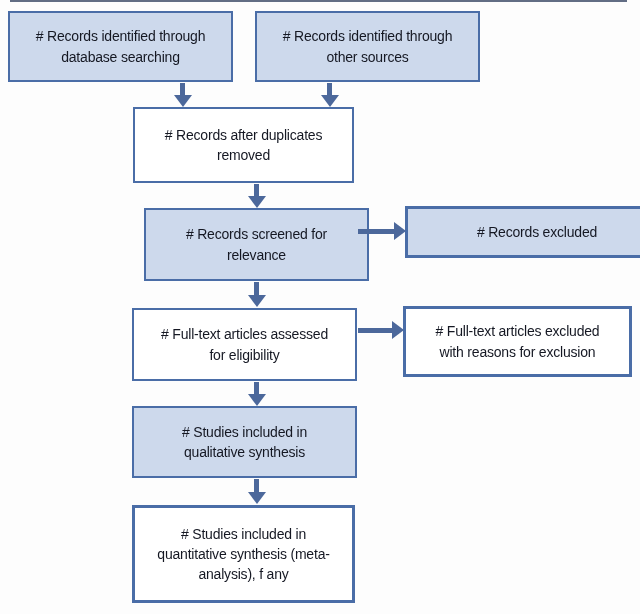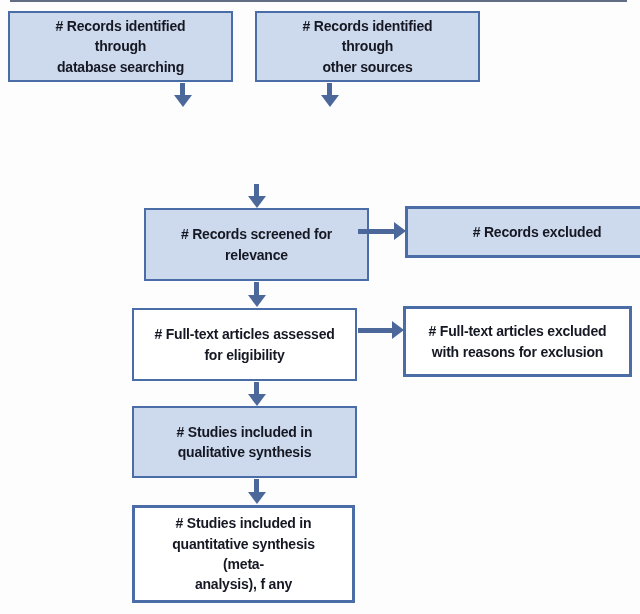--- a/index.html
+++ b/index.html
@@ -21,21 +21,21 @@
   }
   .node {
     position: absolute;
     box-sizing: border-box;
     display: flex;
     align-items: center;
     justify-content: center;
     text-align: center;
     white-space: pre-line;
     font-size: 14px;
-    font-weight: bold;
+    font-weight: normal;
     line-height: 1.45;
     letter-spacing: -0.2px;
     color: var(--text, #151823);
     border: 2px solid var(--box-border, #4a6da7);
     padding: 2px 20px;
   }
   .node.shaded { background: var(--box-fill-shaded, #cdd9ec); }
   .node.plain  { background: var(--box-fill-plain, #ffffff); }
   .node.thick  { border-width: 3px; }
 
@@ -81,20 +81,22 @@
   <div class="arrow">
     <div class="shaft-v" style="left:180px; top:83px; height:13px;"></div>
     <div class="head-down" style="left:174px; top:95px;"></div>
   </div>
 
   <div class="arrow">
     <div class="shaft-v" style="left:327px; top:83px; height:13px;"></div>
     <div class="head-down" style="left:321px; top:95px;"></div>
   </div>
 
+  <div class="node plain" style="left:133px; top:107px; width:221px; height:76px;"># Records after duplicates
+removed</div>
 
   <div class="arrow">
     <div class="shaft-v" style="left:254px; top:184px; height:13px;"></div>
     <div class="head-down" style="left:248px; top:196px;"></div>
   </div>
 
   <div class="node shaded" style="left:144px; top:208px; width:225px; height:73px;"># Records screened for
 relevance</div>
 
   <div class="arrow">

